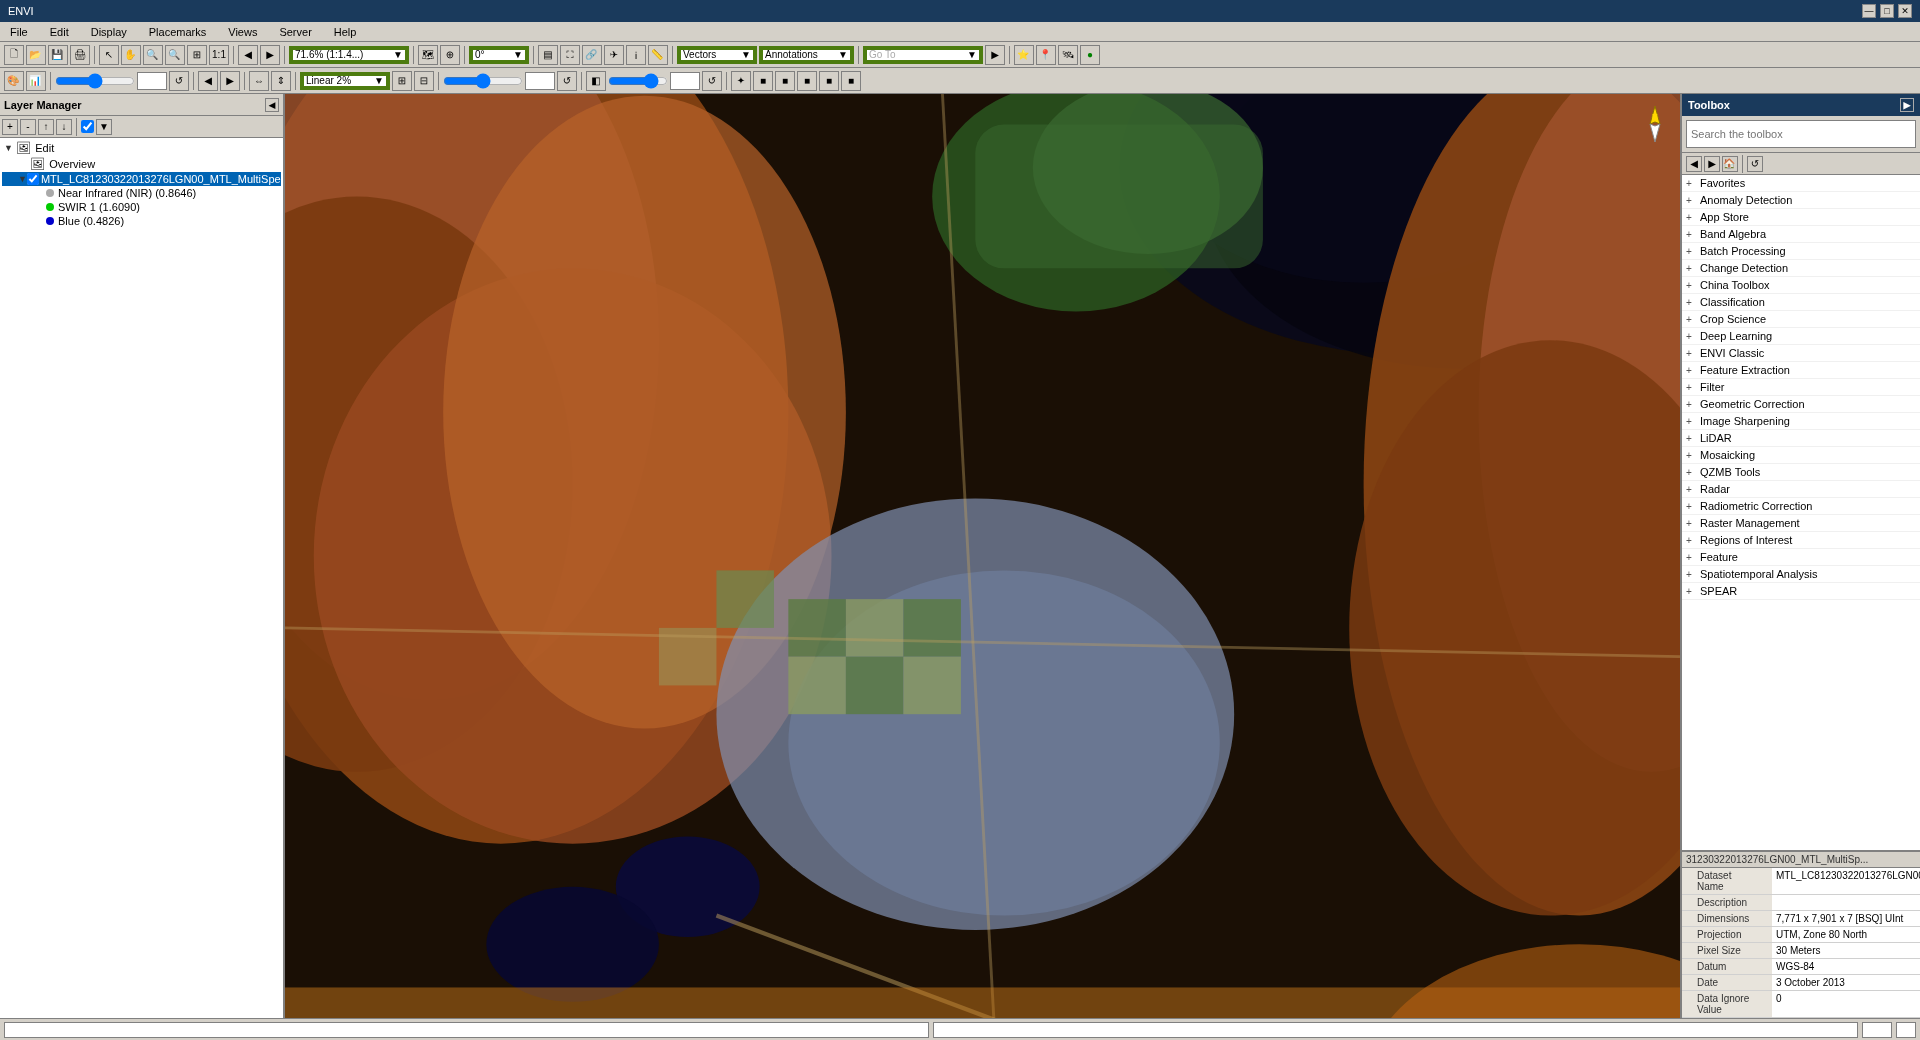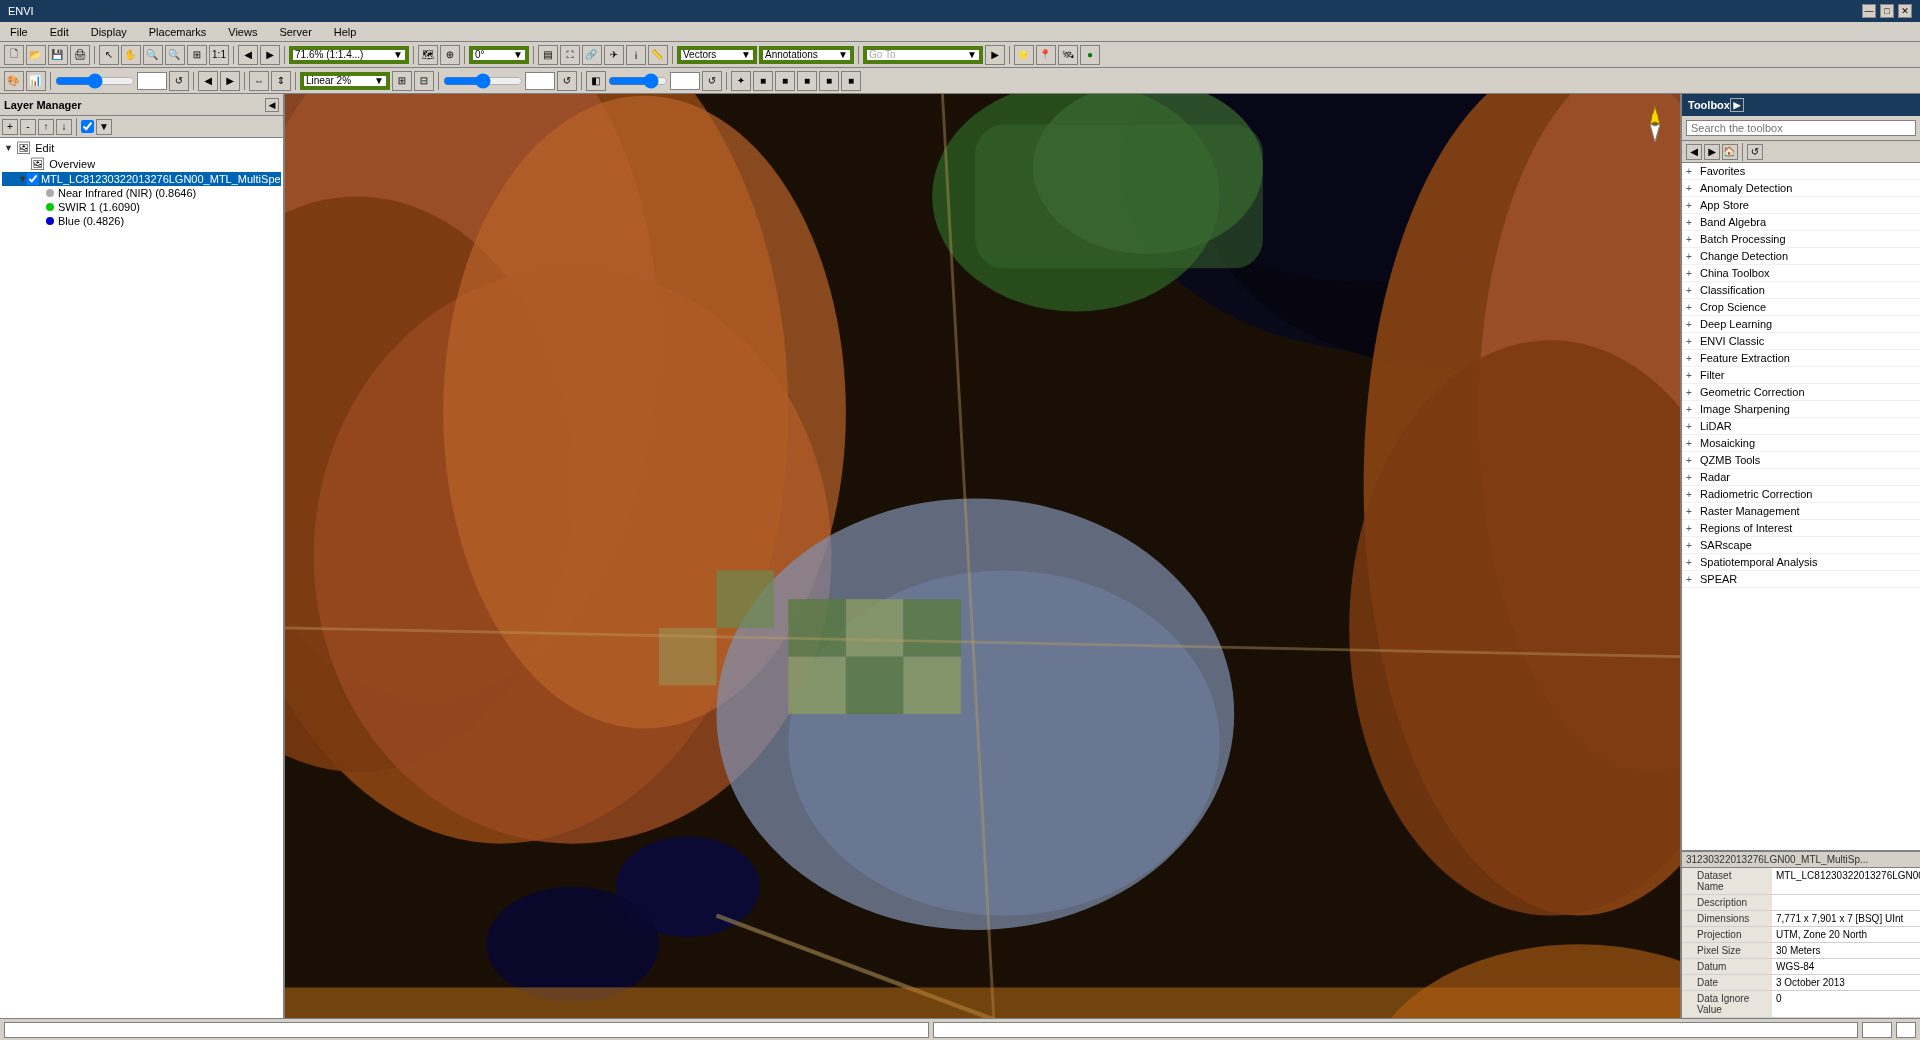--- a/index.html
+++ b/index.html
@@ -149,28 +149,29 @@
       flex-direction: column;
     }
     #tb-header {
       background: #1a3a5c;
       color: white;
       padding: 2px 6px;
       font-weight: bold;
       height: 22px;
       display: flex;
       align-items: center;
+      justify-content: space-between;
     }
     #tb-search {
       padding: 4px;
       border-bottom: 1px solid #808080;
     }
     #tb-search input {
       width: 100%;
-      height: 16px;
+      height: 28px;
       border: 1px solid #808080;
       padding: 0 4px;
       font-size: 11px;
     }
     #tb-nav {
       display: flex;
       align-items: center;
       padding: 2px 4px;
       gap: 2px;
       border-bottom: 1px solid #808080;
@@ -573,21 +574,21 @@
       <div class="tb-tree-item">
         <span class="tb-tree-expand">+</span>
         <span class="tb-tree-label">Raster Management</span>
       </div>
       <div class="tb-tree-item">
         <span class="tb-tree-expand">+</span>
         <span class="tb-tree-label">Regions of Interest</span>
       </div>
       <div class="tb-tree-item">
         <span class="tb-tree-expand">+</span>
-        <span class="tb-tree-label">SARscape</span>
+        <span class="tb-tree-label">Feature</span>
       </div>
       <div class="tb-tree-item">
         <span class="tb-tree-expand">+</span>
         <span class="tb-tree-label">Spatiotemporal Analysis</span>
       </div>
       <div class="tb-tree-item">
         <span class="tb-tree-expand">+</span>
         <span class="tb-tree-label">SPEAR</span>
       </div>
     </div>
@@ -603,21 +604,21 @@
       <div class="di-row">
         <span class="di-label">Description</span>
         <span class="di-value"></span>
       </div>
       <div class="di-row">
         <span class="di-label">Dimensions</span>
         <span class="di-value">7,771 x 7,901 x 7 [BSQ] UInt</span>
       </div>
       <div class="di-row">
         <span class="di-label">Projection</span>
-        <span class="di-value">UTM, Zone 20 North</span>
+        <span class="di-value">UTM, Zone 80 North</span>
       </div>
       <div class="di-row">
         <span class="di-label">Pixel Size</span>
         <span class="di-value">30 Meters</span>
       </div>
       <div class="di-row">
         <span class="di-label">Datum</span>
         <span class="di-value">WGS-84</span>
       </div>
       <div class="di-row">

